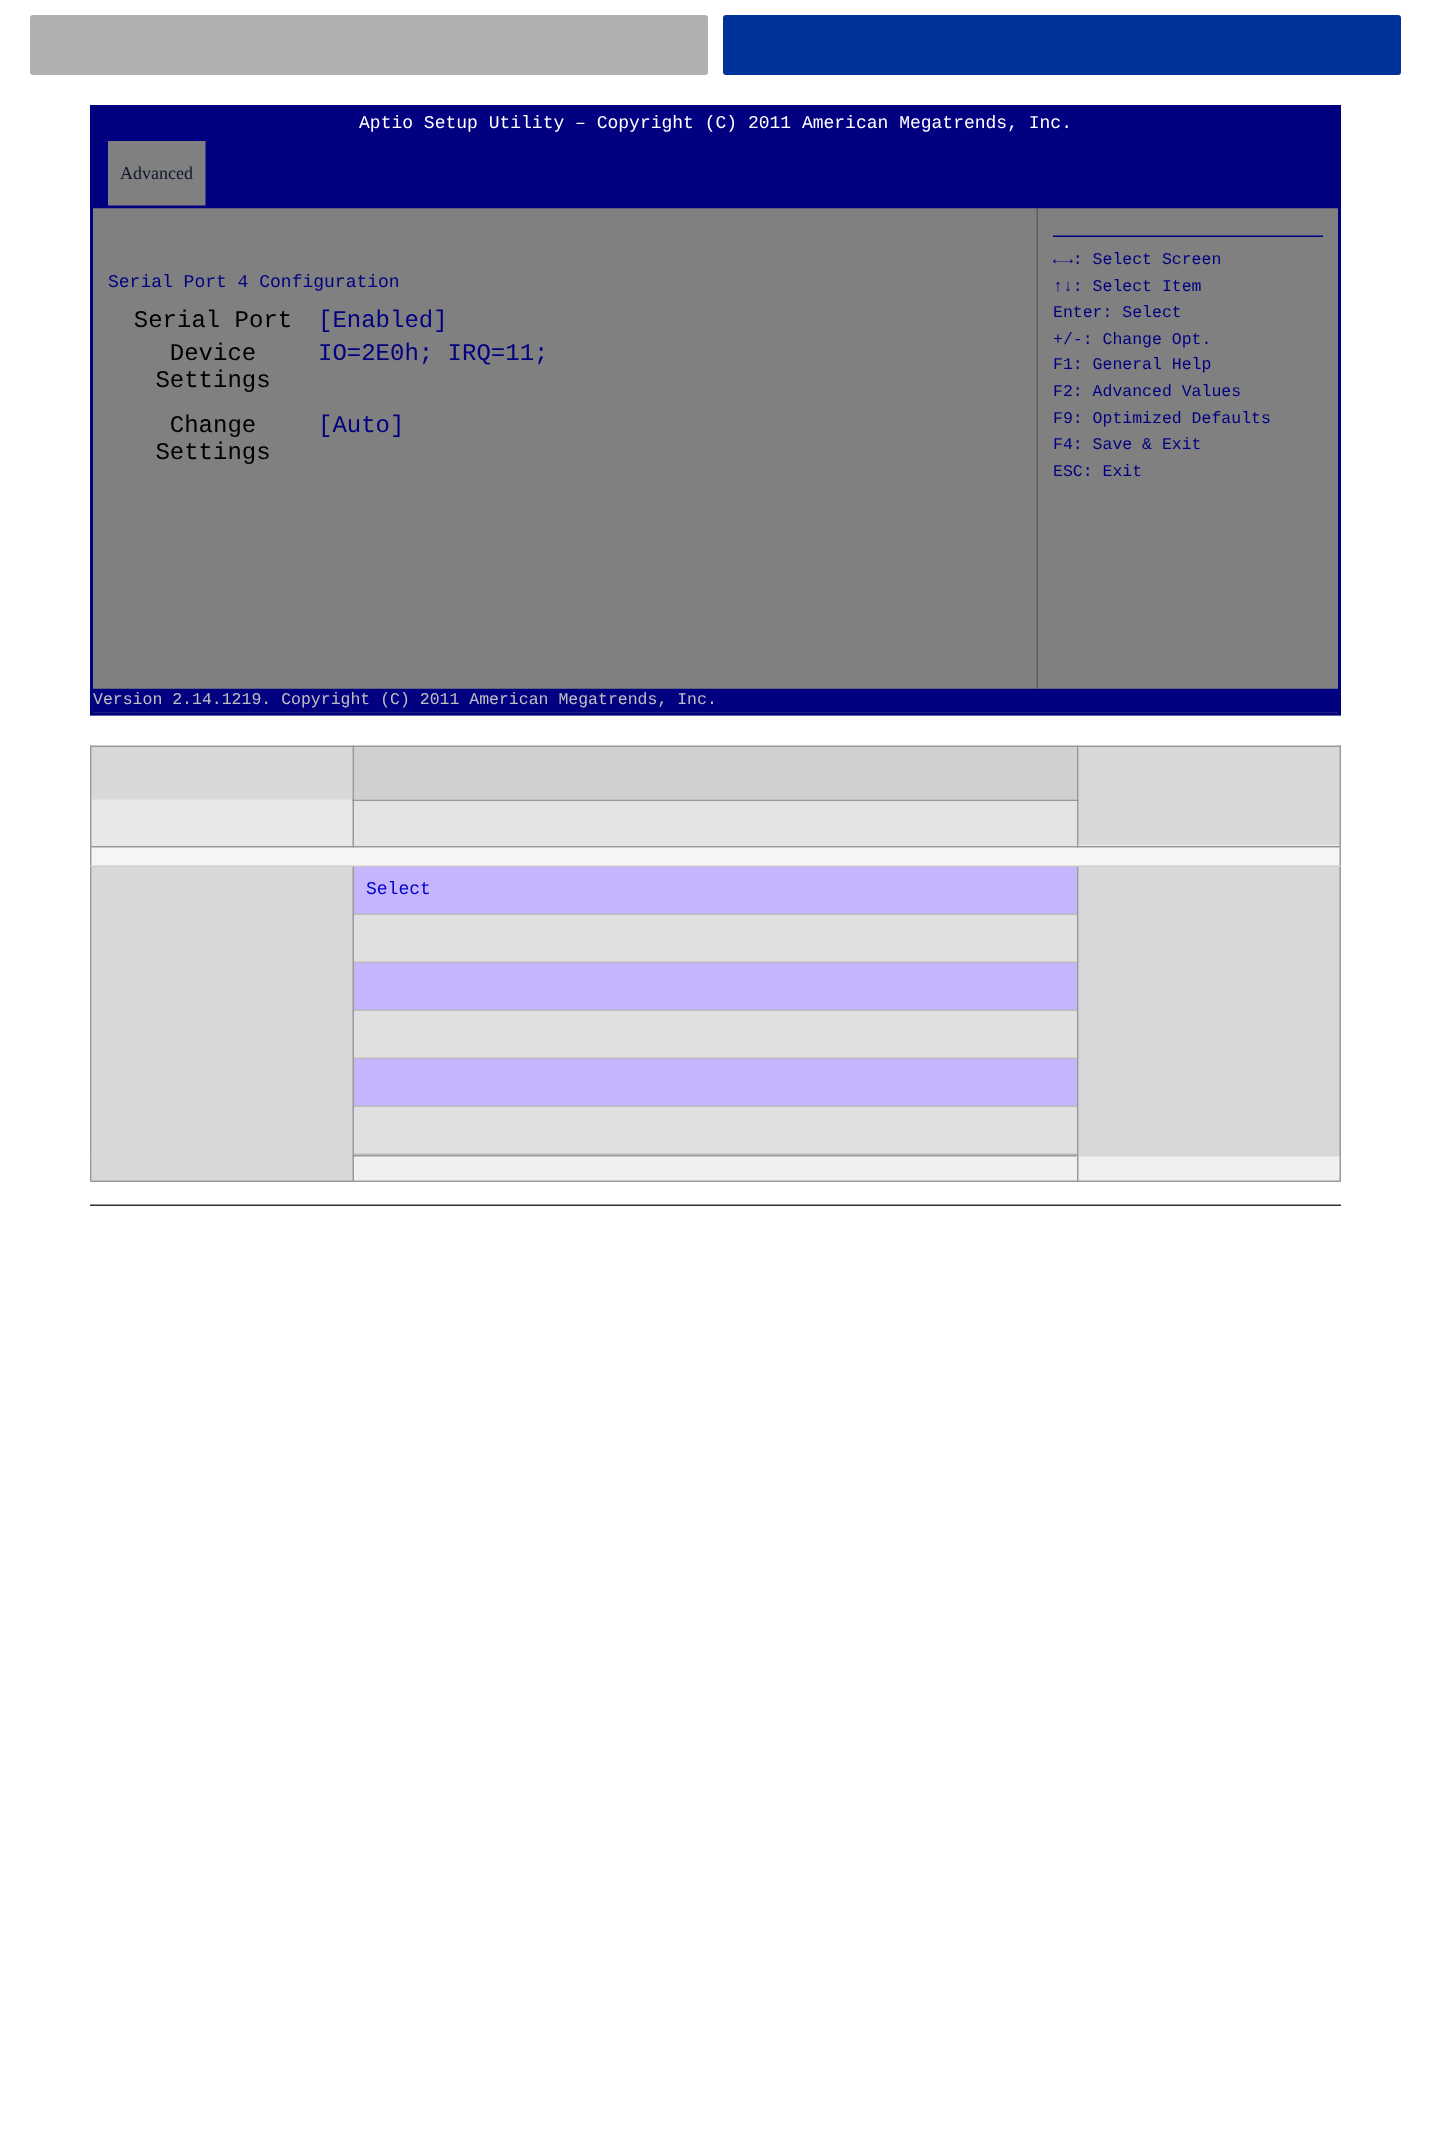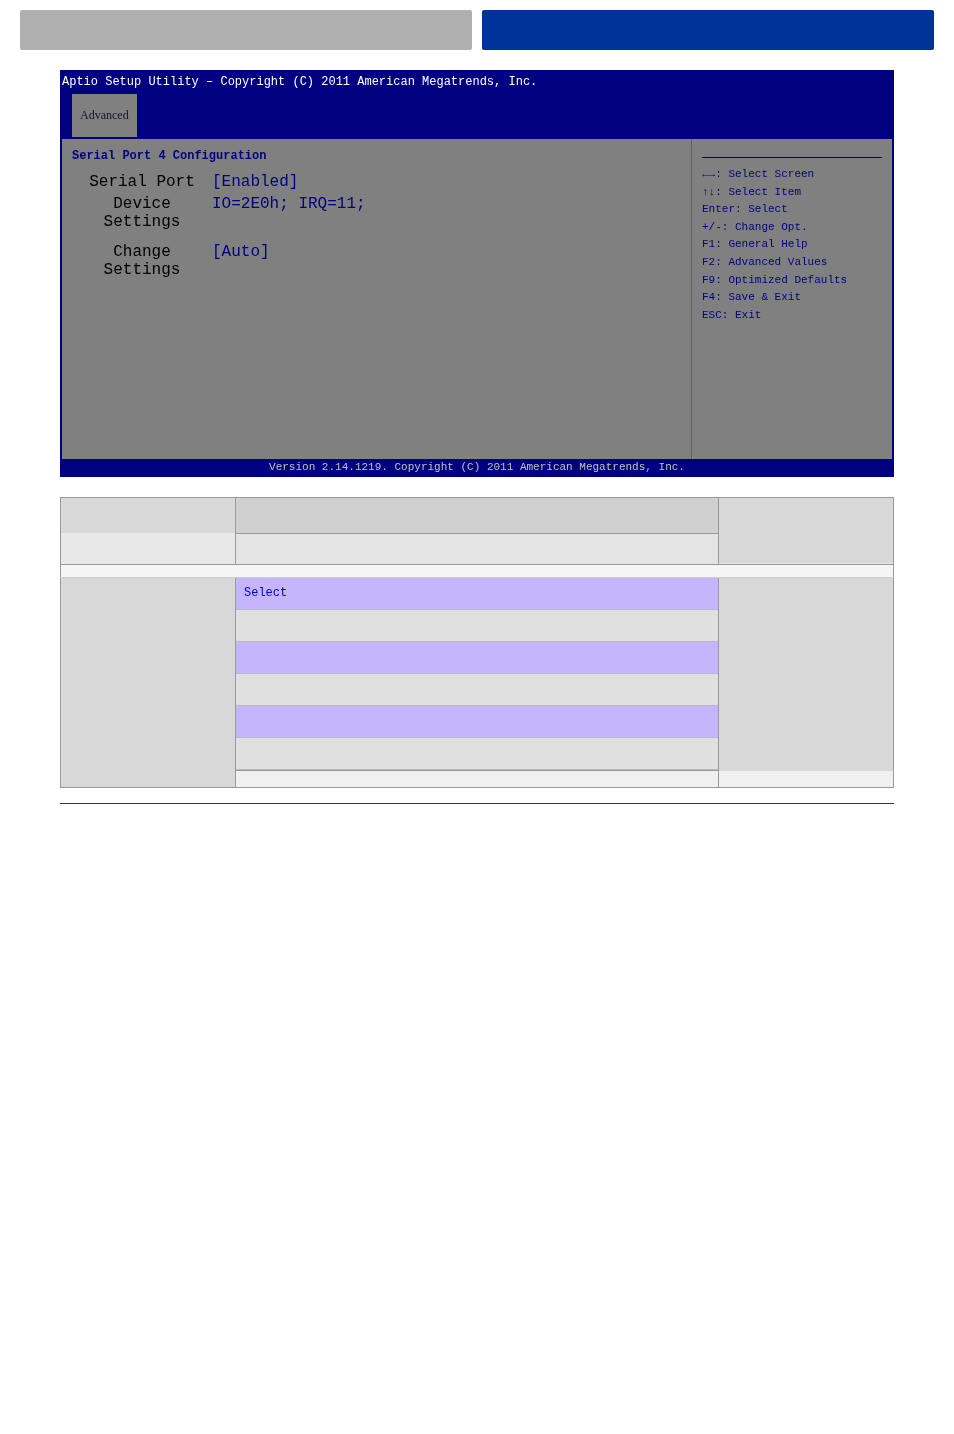--- a/index.html
+++ b/index.html
@@ -34,20 +34,21 @@
     .bios-container {
       margin: 10px 60px 20px 60px;
       border: 2px solid #000080;
       background: #808080;
       font-family: 'Courier New', monospace;
       font-size: 12px;
     }
     .bios-title-bar {
       background: #000080;
       color: #ffffff;
+      text-align: center;
       padding: 3px 0;
       font-size: 12px;
     }
     .bios-tab-bar {
       background: #000080;
       padding: 2px 10px;
     }
     .bios-tab {
       display: inline-block;
       background: #808080;
@@ -72,23 +73,24 @@
     }
     .bios-right {
       width: 200px;
       padding: 10px;
       background: #808080;
       color: #000080;
       font-size: 11px;
     }
     .bios-section-title {
       color: #000080;
-      font-weight: bold;
+      font-weight: normal;
       margin-bottom: 10px;
       font-size: 12px;
+      margin-top: 32px;
     }
     .bios-row {
       display: flex;
       margin-bottom: 4px;
       font-size: 16px;
       text-align: center;
     }
     .bios-row-label {
       width: 140px;
       color: #000000;
@@ -104,21 +106,20 @@
       border-top: 1px solid #000080;
       margin: 8px 0;
     }
     .bios-right-keys {
       line-height: 1.6;
       font-size: 11px;
     }
     .bios-footer {
       background: #000080;
       color: #c0c0c0;
-      text-align: center;
       padding: 2px 0;
       font-size: 11px;
     }
 
     
     .table-section {
       margin: 10px 60px 10px 60px;
     }
     .outer-table {
       width: 100%;

